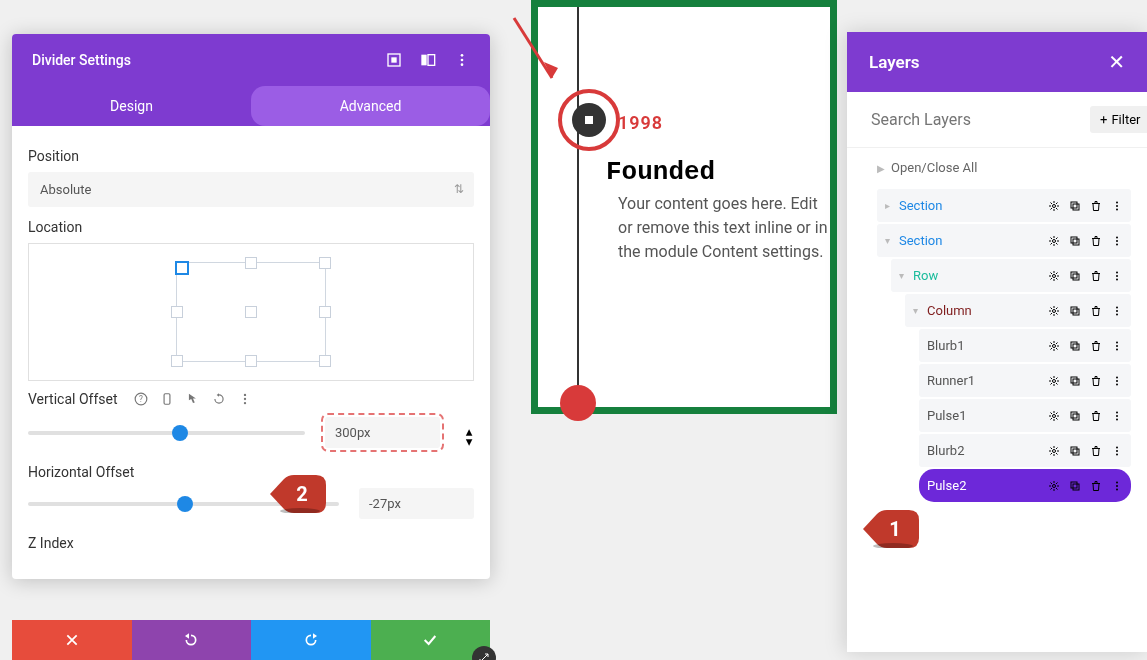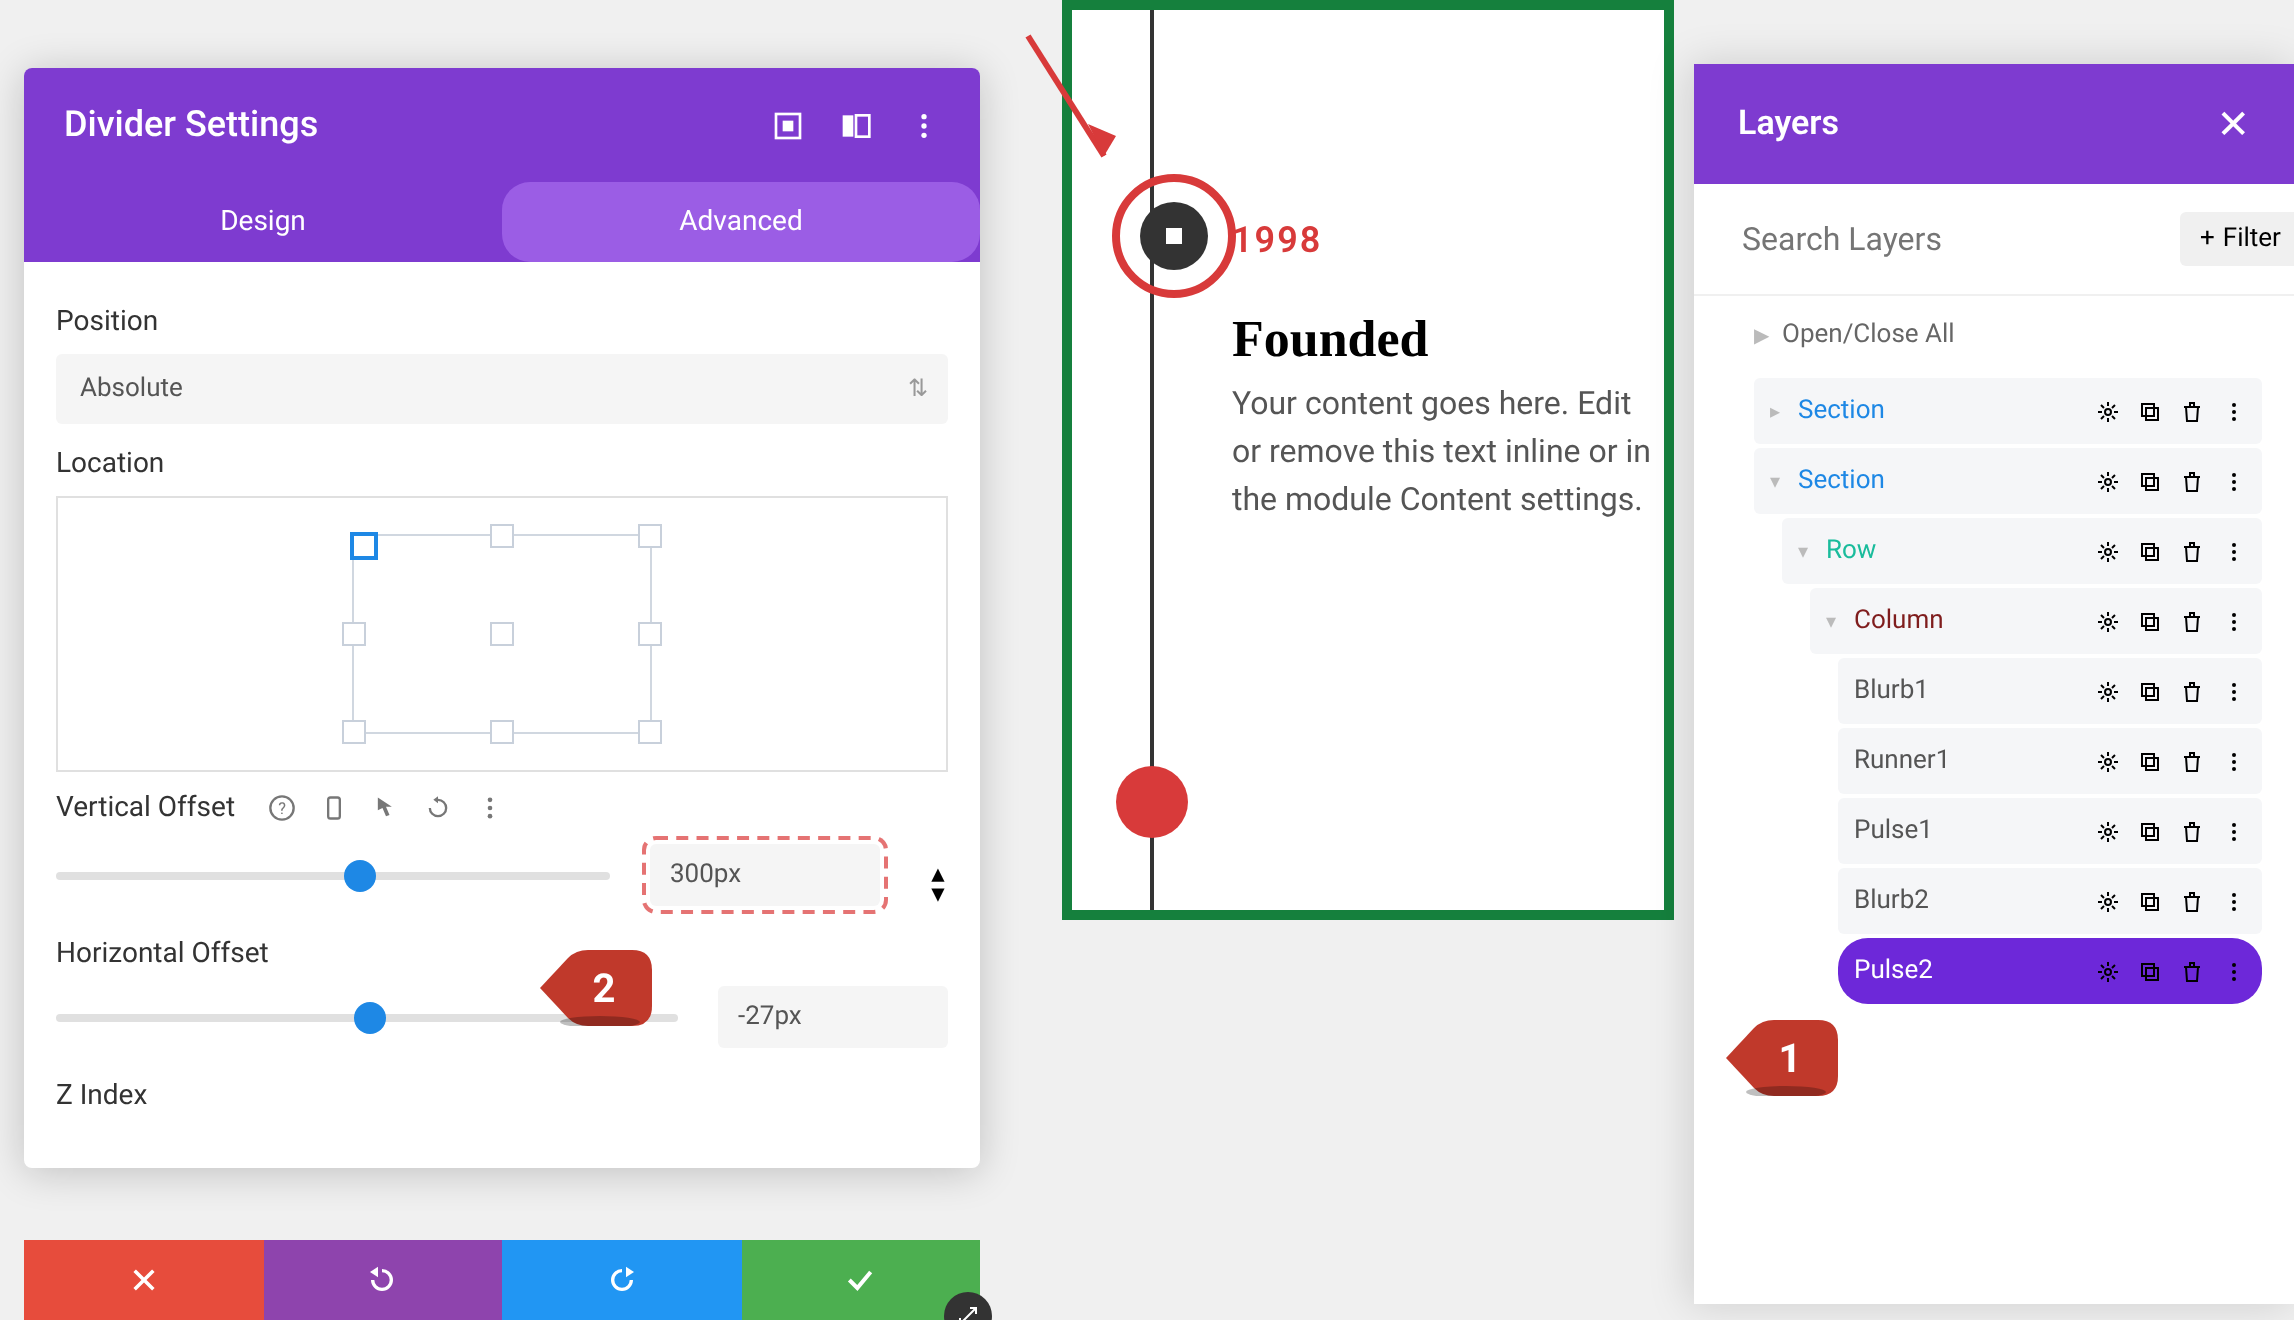--- a/index.html
+++ b/index.html
@@ -1,21 +1,21 @@
 <!DOCTYPE html>
 <html><head>
 <meta charset="utf-8">
 <style>
 * { box-sizing: border-box; margin: 0; padding: 0; font-family: -apple-system, BlinkMacSystemFont, "Segoe UI", Roboto, sans-serif; }
 body { width: 1147px; height: 660px; background: #f0f0f0; position: relative; overflow: hidden; }
 
 
 .settings-panel { position: absolute; left: 12px; top: 34px; width: 478px; background: #fff; box-shadow: 0 2px 20px rgba(0,0,0,0.2); border-radius: 4px; overflow: hidden; }
 .settings-header { background: #7e3bd0; color: #fff; padding: 18px 20px; display: flex; align-items: center; justify-content: space-between; }
-.settings-title { font-size: 18px; font-weight: 500; }
+.settings-title { font-size: 14px; font-weight: 500; }
 .header-icons { display: flex; gap: 18px; }
 .header-icon { width: 16px; height: 16px; fill: #fff; cursor: pointer; }
 .tabs { display: flex; background: #7e3bd0; }
 .tab { flex: 1; text-align: center; padding: 12px 8px; color: #fff; font-size: 14px; cursor: pointer; }
 .tab.active { background: #9b5de5; border-radius: 14px; }
 .tab:last-child { background: #9b5de5; }
 .settings-body { padding: 10px 16px 20px; max-height: 470px; overflow-y: auto; }
 .field-label { font-size: 14px; color: #333; margin: 12px 0 8px; }
 .select-field { width: 100%; padding: 10px 12px; background: #f5f5f5; border: none; border-radius: 3px; font-size: 13px; color: #555; position: relative; }
 .select-field::after { content: '⇅'; position: absolute; right: 10px; top: 10px; font-size: 12px; color: #999; }
@@ -47,29 +47,29 @@
 
 .action-bar { position: absolute; left: 12px; bottom: 0; width: 478px; height: 40px; display: flex; }
 .action-btn { flex: 1; display: flex; align-items: center; justify-content: center; color: #fff; cursor: pointer; }
 .btn-cancel { background: #e74c3c; }
 .btn-undo { background: #8e44ad; }
 .btn-redo { background: #2196f3; }
 .btn-save { background: #4caf50; }
 .expand-handle { position: absolute; right: -6px; bottom: -10px; width: 24px; height: 24px; background: #333; border-radius: 50%; display: flex; align-items: center; justify-content: center; }
 
 
-.content-preview { position: absolute; left: 531px; top: 0; width: 306px; height: 460px; background: #fff; border: 5px solid #15803d; }
+.content-preview { position: absolute; left: 531px; top: 0; width: 306px; height: 414px; background: #fff; border: 7px solid #15803d; }
 .timeline-line { position: absolute; left: 39px; top: 0; width: 2px; height: 100%; background: #333; }
 .pulse-dot { position: absolute; left: 20px; top: 82px; width: 62px; height: 62px; }
 .pulse-outer { position: absolute; inset: 0; border: 4px solid #d83a3a; border-radius: 50%; }
 .pulse-inner { position: absolute; left: 14px; top: 14px; width: 34px; height: 34px; background: #333; border-radius: 50%; display:flex; align-items:center; justify-content:center;}
 .pulse-square { width: 8px; height: 8px; background: #fff; }
 .red-dot { position: absolute; left: 22px; top: 378px; width: 36px; height: 36px; background: #d83a3a; border-radius: 50%; }
 .year-text { position: absolute; left: 80px; top: 105px; color: #d83a3a; font-size: 18px; font-weight: 600; letter-spacing: 1px; }
-.founded-title { position: absolute; left: 80px; top: 150px; font-size: 26px; font-weight: 700; font-family: Liberation Serif, serif; }
+.founded-title { position: absolute; left: 68px; top: 150px; font-size: 26px; font-weight: 700; font-family: Liberation Mono, monospace; }
 .founded-text { position: absolute; left: 80px; top: 185px; width: 215px; font-size: 16px; line-height: 1.5; color: #555; }
 .arrow-annot { position: absolute; left: 510px; top: 12px; width: 60px; height: 80px; }
 
 
 .layers-panel { position: absolute; right: 0; top: 32px; width: 300px; background: #fff; box-shadow: -2px 0 20px rgba(0,0,0,0.15); height: 620px; }
 .layers-header { background: #7e3bd0; color: #fff; padding: 18px 22px; display: flex; justify-content: space-between; align-items: center; }
 .layers-title { font-size: 17px; font-weight: 600; }
 .close-x { font-size: 20px; cursor: pointer; }
 .layers-search-row { display: flex; padding: 12px 16px; gap: 8px; align-items: center; background: #fff; border-bottom: 1px solid #f0f0f0; }
 .search-input { flex: 1; border: none; font-size: 16px; color: #6d28d9; outline: none; padding: 6px 8px; }

